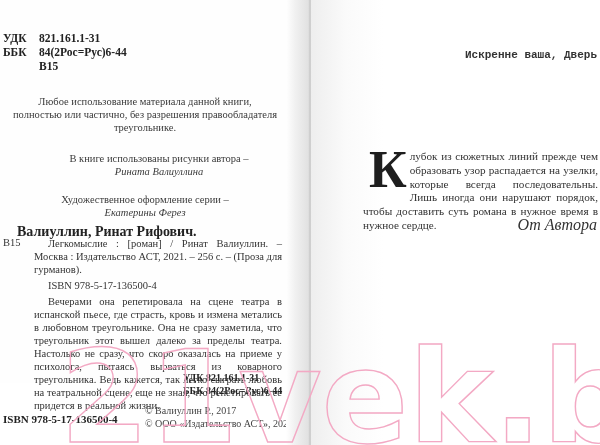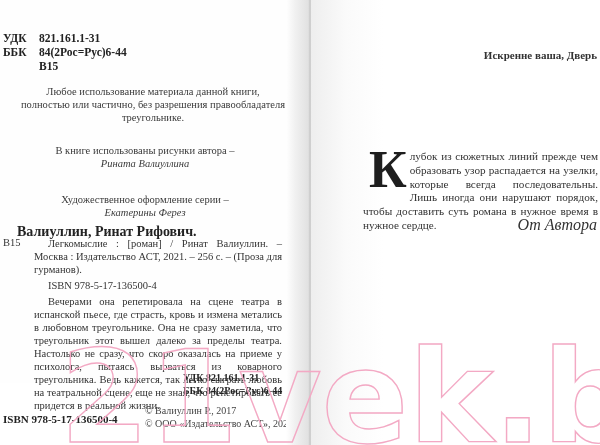--- a/index.html
+++ b/index.html
@@ -5,21 +5,21 @@
   html, body { margin:0; padding:0; }
   body { width:600px; height:445px; position:relative; overflow:hidden; background:#ffffff;
          font-family:"Liberation Serif", "DejaVu Serif", serif; color:#2a2a2a; }
   .page-left { position:absolute; left:0; top:0; width:290px; height:383px; background:#fefefe; }
   .page-shadow { position:absolute; left:286px; top:0; width:24px; height:445px;
     background:linear-gradient(to right, #ffffff 0%, #f0f0f0 40%, #e2e2e2 90%, #d6d6d6 100%); }
   .gutter { position:absolute; left:309px; top:0; width:2px; height:445px; background:#cfcfcf; }
   .page-right { position:absolute; left:311px; top:0; width:289px; height:445px;
     background:linear-gradient(to right, #eeeeee 0%, #fafafa 12%, #ffffff 25%); }
   .abs { position:absolute; white-space:nowrap; }
-  .bold { font-weight:bold; }
+  .bold { font-weight:bold;font-family:Liberation Mono, monospace; }
   .codes { left:3px; top:31px; font-size:11.5px; line-height:14px; font-weight:bold; color:#222; }
   .codes .row span.k { display:inline-block; width:36px; }
   .codes .row span.ind { display:inline-block; width:36px; }
   .center-block { left:0; width:290px; text-align:center; font-size:10.5px; line-height:13px; color:#3a3a3a; }
   .italic { font-style:italic; }
   .card-author { left:17px; top:224px; font-size:14px; font-weight:bold; color:#222;text-align:center; }
   .card-code { left:3px; top:237px; font-size:10.5px; color:#333; }
   .card-body { position:absolute; left:27px; width:248px; font-size:10.5px; line-height:13px; color:#333; text-align:justify;margin-left:7px; }
   .card-body p { margin:0; text-indent:14px; }
   .codes2 { left:183px; top:371px; font-size:10px; line-height:13px; font-weight:bold; color:#222; }
@@ -36,27 +36,27 @@
 </head>
 <body>
 
 <div class="page-left">
   <div class="abs codes">
     <div class="row"><span class="k">УДК</span><span>821.161.1-31</span></div>
     <div class="row"><span class="k">ББК</span><span>84(2Рос=Рус)6-44</span></div>
     <div class="row"><span class="ind"></span><span>В15</span></div>
   </div>
 
-  <div class="abs center-block" style="top:85px;padding-left:8px;">
+  <div class="abs center-block" style="top:95px;">
     <div>Любое использование материала данной книги,</div>
     <div>полностью или частично, без разрешения правообладателя</div>
     <div>треугольнике.</div>
   </div>
 
-  <div class="abs center-block" style="top:144px;">
+  <div class="abs center-block" style="top:152px;padding-left:14px;">
     <div>В книге использованы рисунки автора –</div>
     <div class="italic">Рината Валиуллина</div>
   </div>
 
   <div class="abs center-block" style="top:193px;">
     <div>Художественное оформление серии –</div>
     <div class="italic">Екатерины Ферез</div>
   </div>
 
   <div class="abs card-author">Валиуллин, Ринат Рифович.</div>

